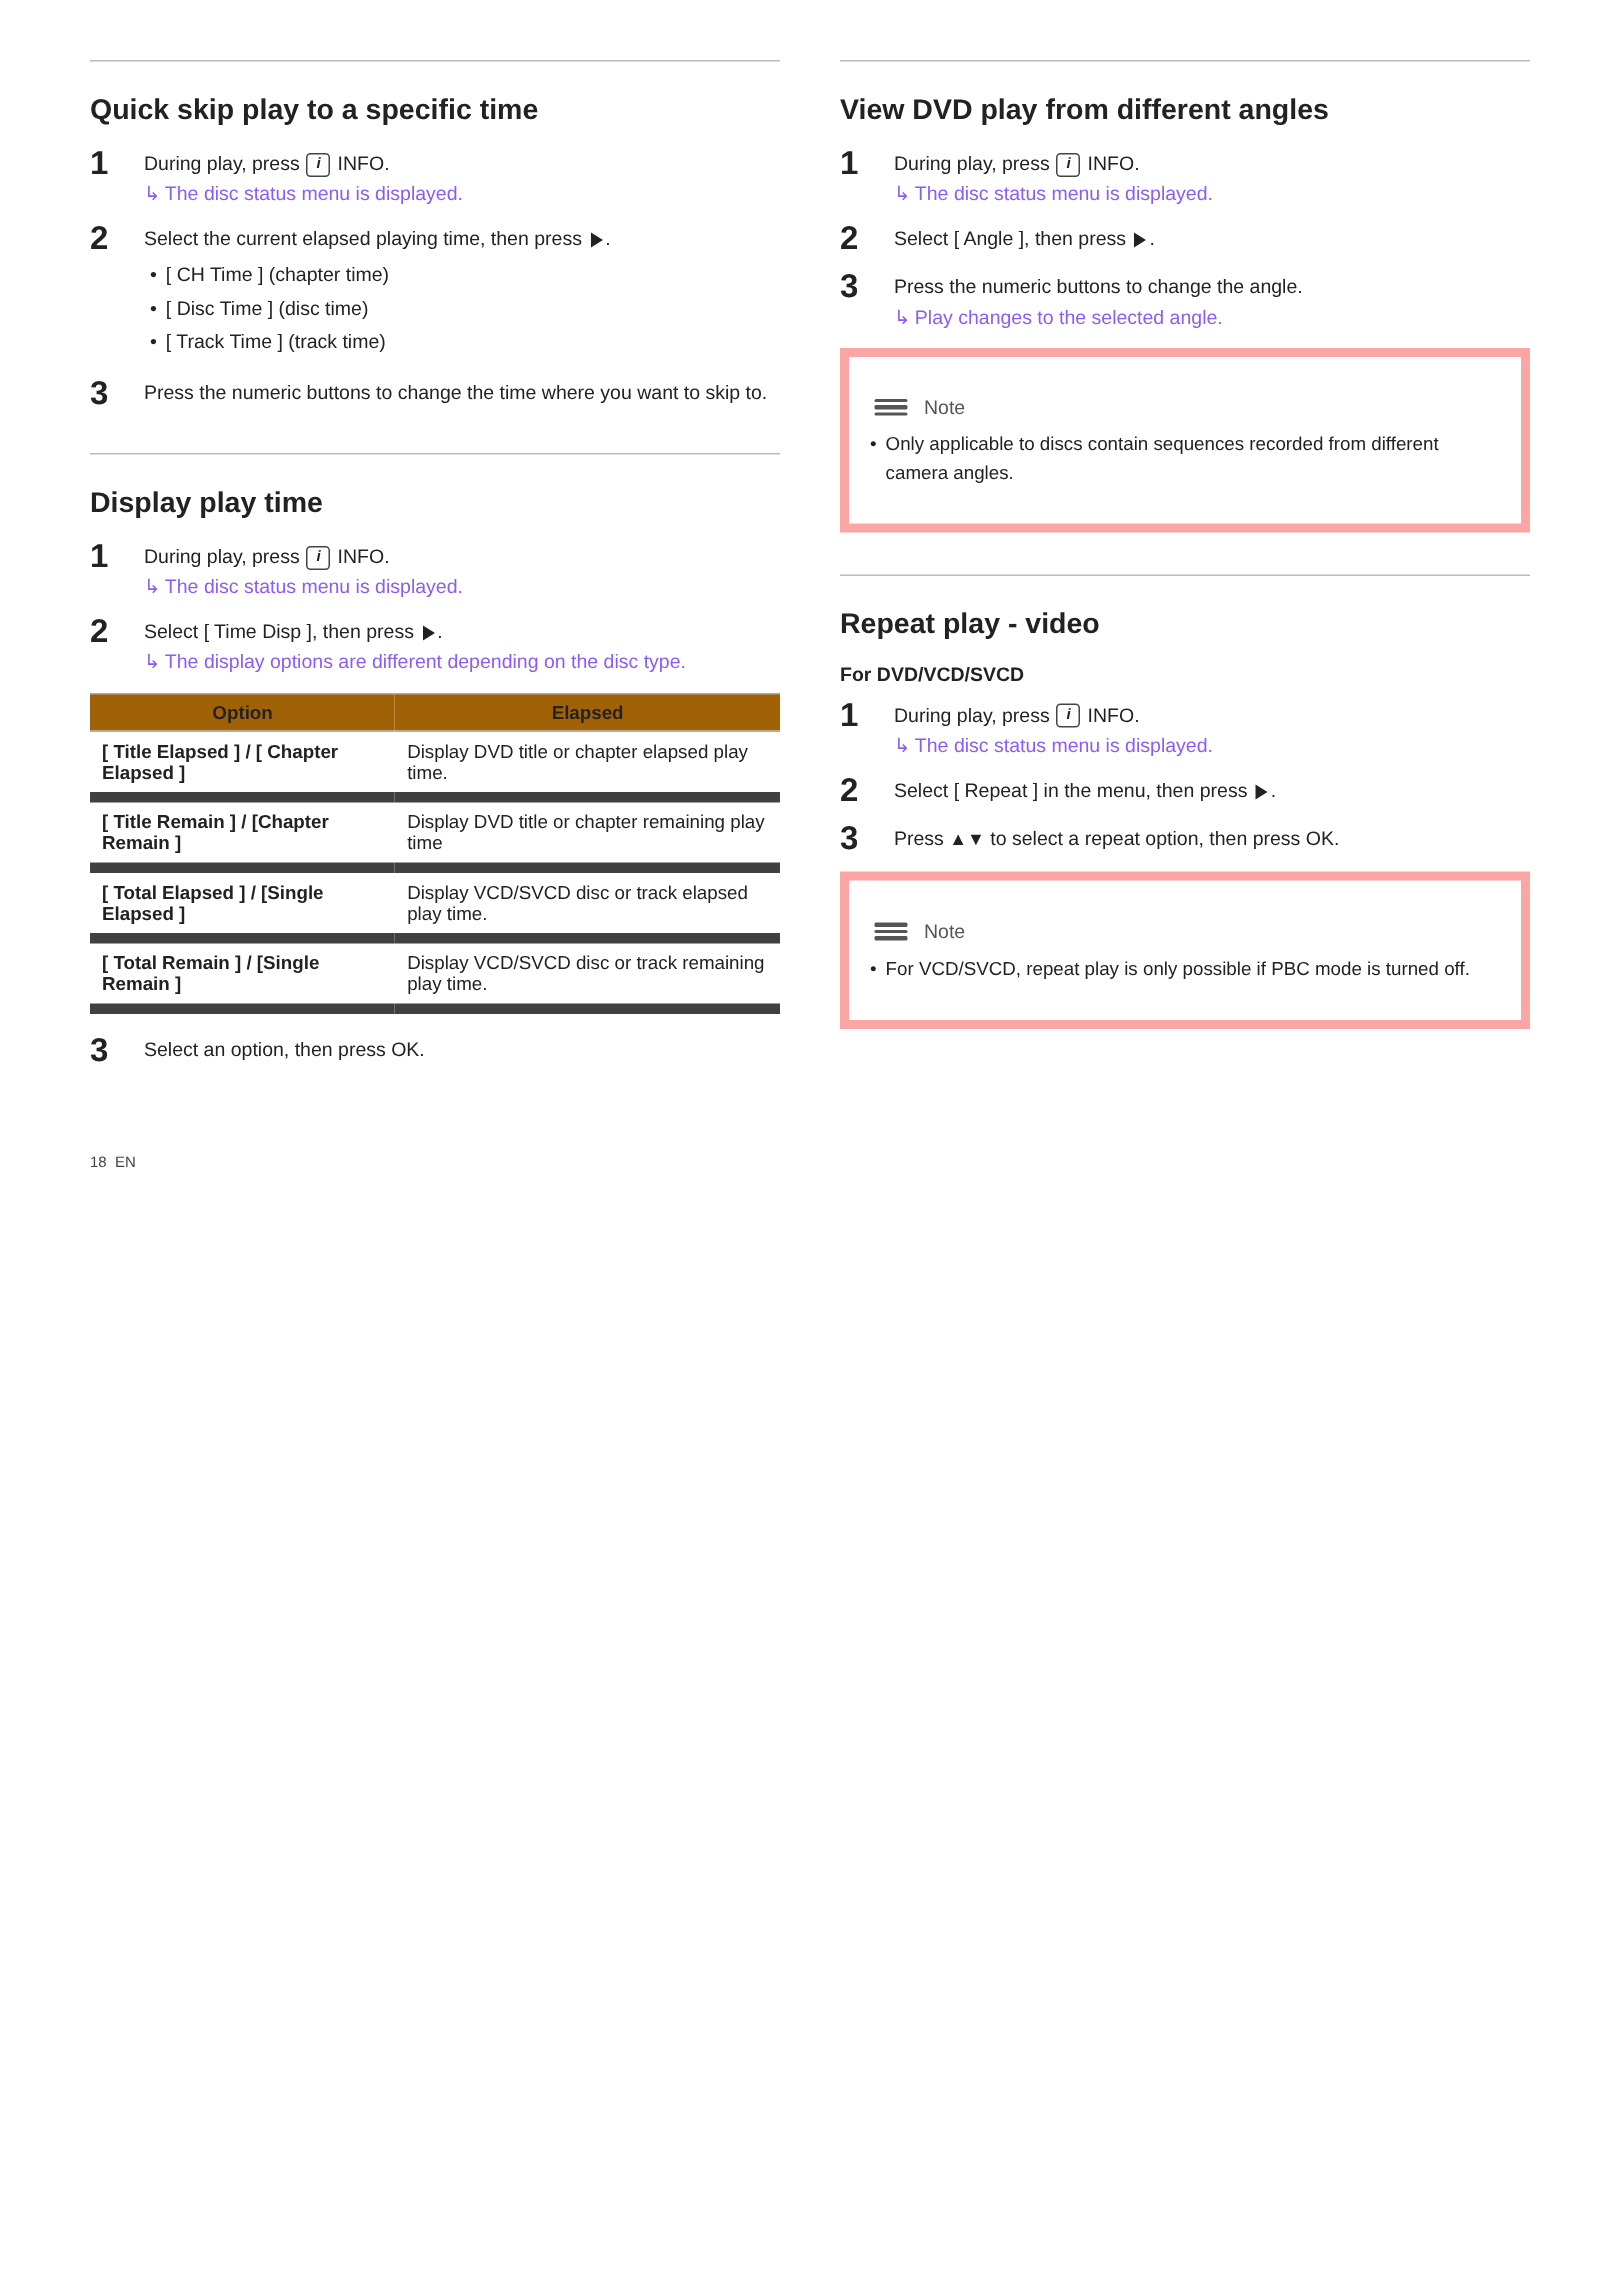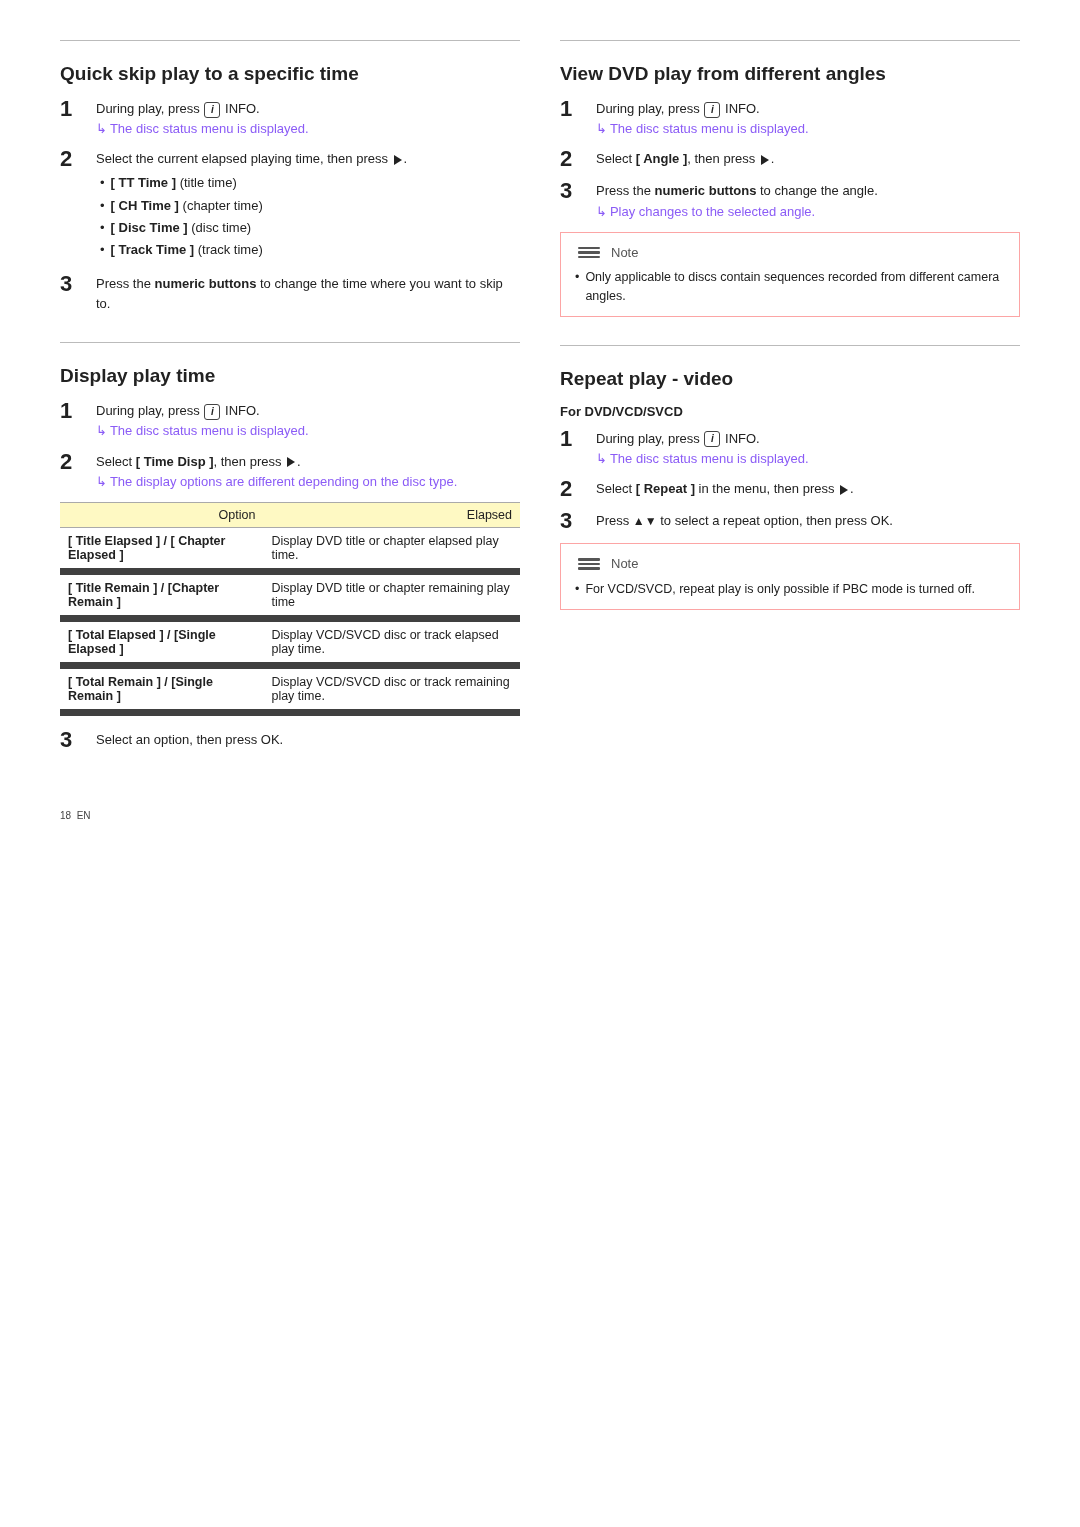--- a/index.html
+++ b/index.html
@@ -61,21 +61,21 @@
     .bullet-list li {
       display: flex;
       align-items: flex-start;
       margin-bottom: 2px;
     }
     .bullet-list li::before {
       content: "•";
       margin-right: 6px;
       font-size: 13px;
     }
-    .bold { font-weight: bold; text-align: right; }
+    .bold { font-weight: normal; text-align: right; }
     .info-icon {
       display: inline-block;
       width: 16px;
       height: 16px;
       border: 1.5px solid #444;
       border-radius: 3px;
       text-align: center;
       line-height: 14px;
       font-size: 10px;
       font-weight: bold;
@@ -97,37 +97,37 @@
     .option-table {
       width: 100%;
       border-collapse: collapse;
       margin: 10px 0 14px 0;
       font-size: 12.5px;
     }
     .option-table th {
       border-top: 1.5px solid #aaa;
       border-bottom: 1px solid #aaa;
       padding: 5px 8px;
-      text-align: right;
-      font-weight: normal;
-      background: #fef9c3;
+      text-align: center;
+      font-weight: bold;
+      background: #a16207;
     }
     .option-table td {
       border-bottom: 7px solid #404040;
       padding: 6px 8px;
       vertical-align: top;
     }
     .option-table .opt-col {
       font-weight: bold;
       min-width: 110px;
     }
     
     .note-box {
-      border: 1px solid #fca5a5;
-      padding: 10px 14px;
+      border: 6px solid #fca5a5;
+      padding: 24px 14px;
       margin: 10px 0 14px 0;
       font-size: 12.5px;
       line-height: 1.5;
     }
     .note-header {
       display: flex;
       align-items: center;
       margin-bottom: 6px;
     }
     .note-icon {
@@ -194,23 +194,20 @@
           <span>During play, press </span><span class="info-icon">i</span><span> INFO.</span>
           <span class="arrow-indent"><span class="arrow-sym">↳</span>The disc status menu is displayed.</span>
         </div>
       </div>
 
       <div class="step-row">
         <div class="step-num">2</div>
         <div class="step-content">
           <span>Select the current elapsed playing time, then press </span><span class="play-icon"></span><span>.</span>
           <ul class="bullet-list">
-            <li>
-                <span><span class="bold">[ TT Time ]</span> (title time)</span>
-              </li>
             <li>
                 <span><span class="bold">[ CH Time ]</span> (chapter time)</span>
               </li>
             <li>
                 <span><span class="bold">[ Disc Time ]</span> (disc time)</span>
               </li>
             <li>
                 <span><span class="bold">[ Track Time ]</span> (track time)</span>
               </li>
           </ul>

